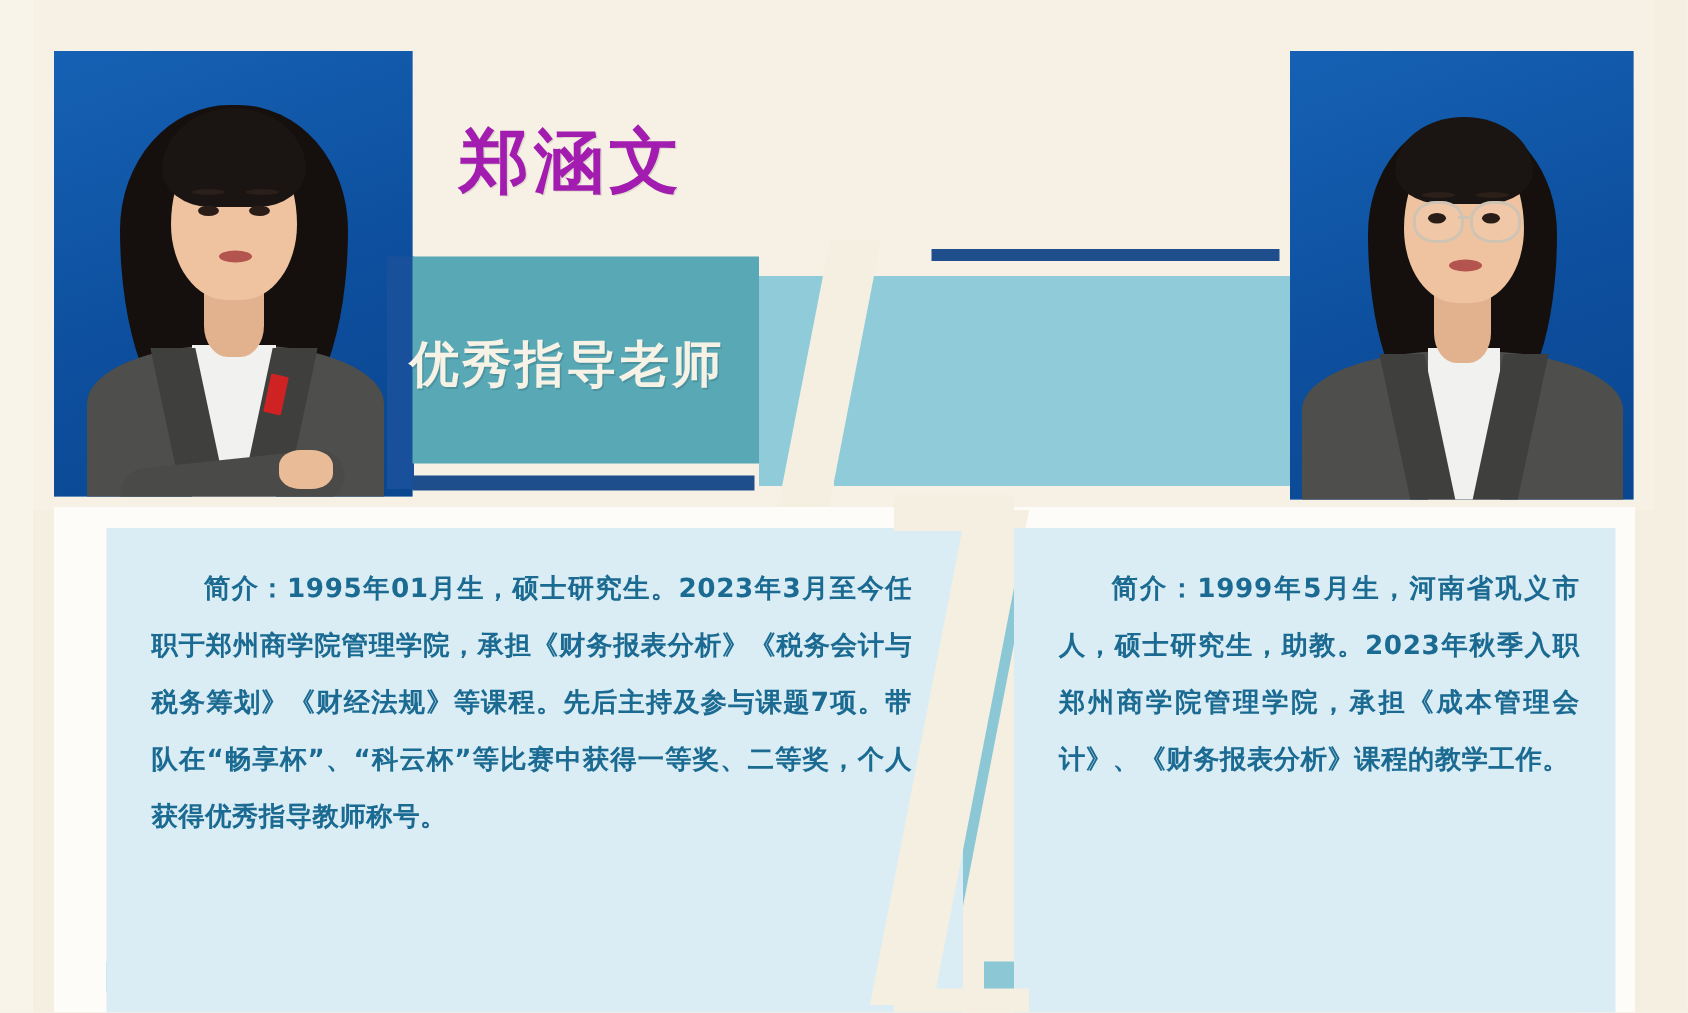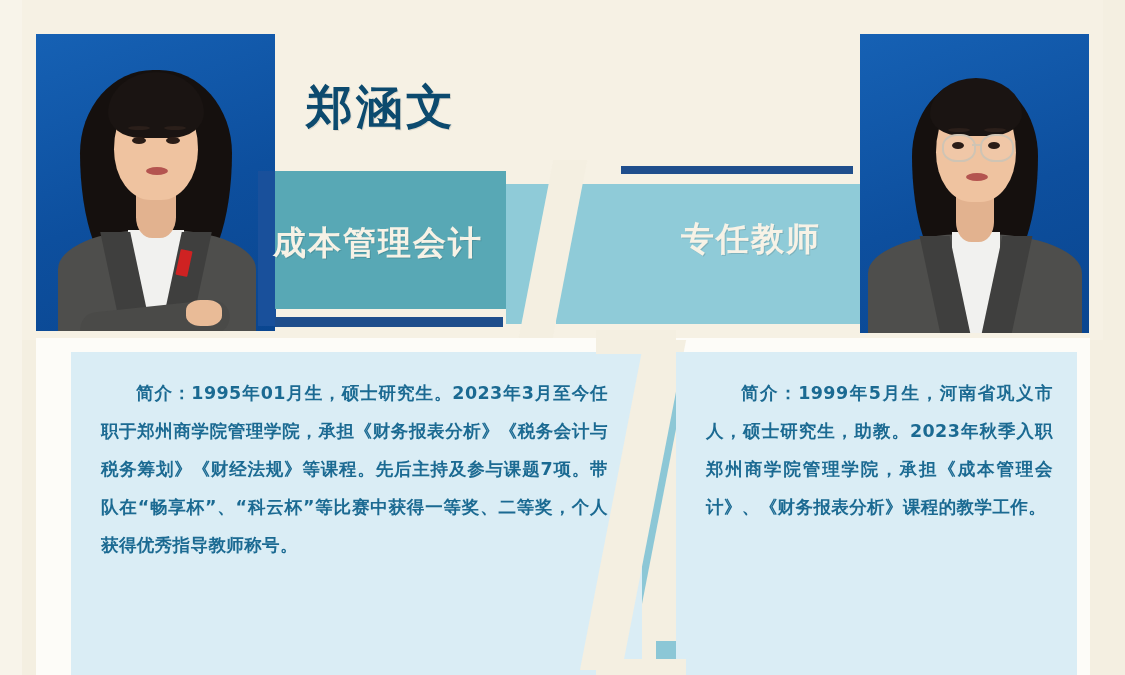--- a/index.html
+++ b/index.html
@@ -46,21 +46,21 @@
   .p-arm{position:absolute;background:#4a4a48;border-radius:40px;}
   .p-hand{position:absolute;background:#e9bb97;border-radius:40%;}
 
   
   .name{
     position:absolute;
     font-family:"DejaVu Sans","Liberation Sans",sans-serif;
     font-weight:bold;
     font-size:47px;
     letter-spacing:3px;
-    color:#0c4a6e;
+    color:#a21caf;
     white-space:nowrap;
     text-shadow:1px 1px 0 rgba(0,0,0,.10);
   }
   .name.left{left:306px;top:76px;}
   .name.right{left:653px;top:76px;}
 
   
   .band-dark{position:absolute;left:275px;top:171px;width:231px;height:138px;background:#58a8b5;}
   .band-light-l{position:absolute;left:506px;top:184px;width:48px;height:140px;background:#8fcbd8;}
   .band-light-r{position:absolute;left:556px;top:184px;width:305px;height:140px;background:#8fcbd8;}
@@ -147,28 +147,27 @@
       <div class="p-arm" style="left:44px;top:272px;width:150px;height:34px;transform:rotate(-6deg);"></div>
       <div class="p-hand" style="left:150px;top:266px;width:36px;height:26px;"></div>
     </div>
   </div>
 
   <div class="name left">郑涵文</div>
 
   <div class="navy-tab"></div>
   <div class="band-dark"></div>
   <div class="navy-under-l"></div>
-  <div class="role left">成本管理会计</div>
+  <div class="role left">优秀指导老师</div>
 
   <div class="band-light-l"></div>
   <div class="band-light-r"></div>
   <div class="slash-top"></div>
   <div class="navy-line-r"></div>
 
-  <div class="role right">专任教师</div>
 
   <div class="photo right">
     <div class="pbg"></div>
     <div class="p-figure">
       <div class="p-hair-back" style="left:52px;top:46px;width:126px;height:190px;"></div>
       <div class="p-body" style="left:8px;top:200px;width:214px;height:140px;"></div>
       <div class="p-shirt" style="left:92px;top:198px;width:48px;height:112px;"></div>
       <div class="p-neck" style="left:96px;top:158px;width:38px;height:50px;"></div>
       <div class="p-head" style="left:76px;top:58px;width:80px;height:110px;"></div>
       <div class="p-hair-top" style="left:70px;top:44px;width:92px;height:58px;"></div>

